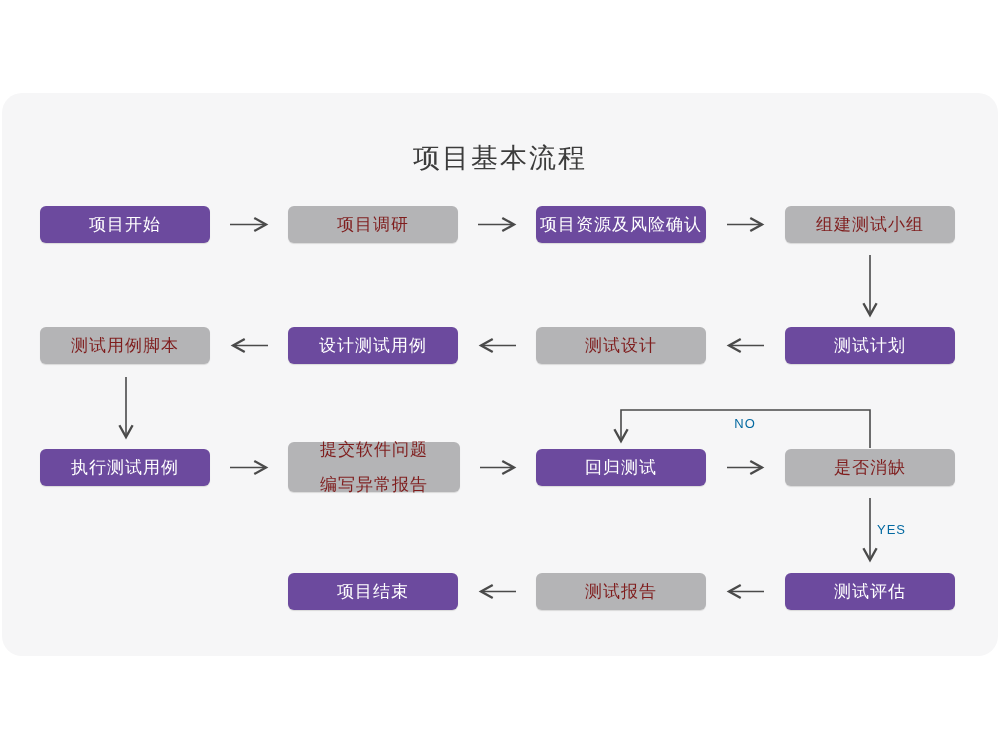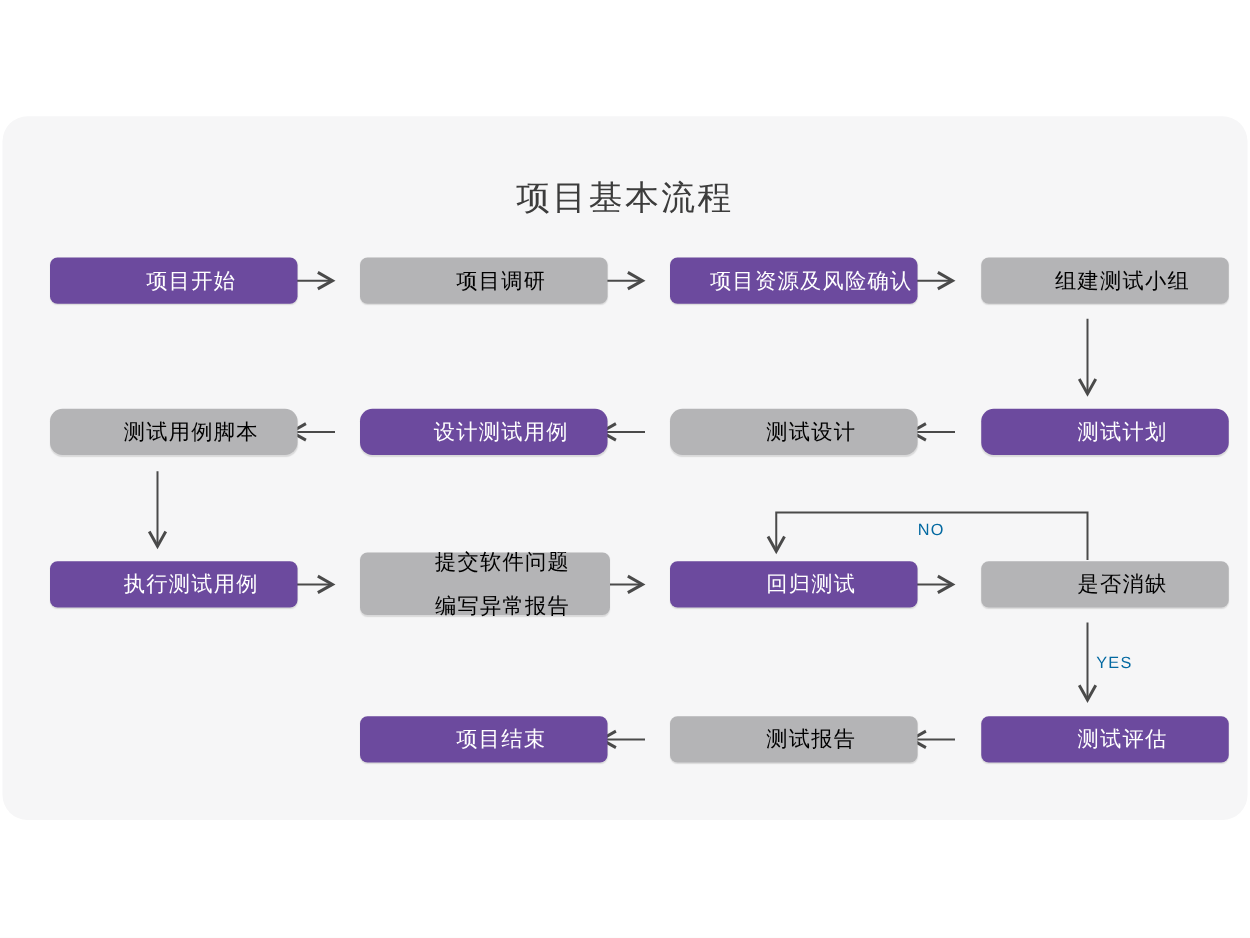--- a/index.html
+++ b/index.html
@@ -42,33 +42,32 @@
     height: 37px;
     border-radius: 6px;
     display: flex;
     align-items: center;
     justify-content: center;
     font-size: 17px;
     letter-spacing: 1px;
     box-shadow: 0 1px 1px rgba(0,0,0,0.12);
     text-align: center;
     line-height: 22px;
-    padding-left: 28px;
   }
   .node.purple { background: #6c4a9e; color: #ffffff; }
-  .node.gray   { background: #b4b4b6; color: #000000; }
+  .node.gray   { background: #b4b4b6; color: #7f1d1d; }
   .node.tall   { height: 50px; width: 172px; flex-direction: column; line-height: 23px; gap: 12px; }
 
   
   .c1 { left: 40px; }
   .c2 { left: 288px; }
   .c3 { left: 536px; }
   .c4 { left: 785px; }
   .r1 { top: 206px; }
-  .r2 { top: 327px; border-radius: 10px; }
+  .r2 { top: 327px; }
   .r3 { top: 449px; }
   .r4 { top: 573px; }
   .r3tall { top: 442px; }
 
   svg.edges {
     position: absolute;
     left: 0;
     top: 0;
     width: 1000px;
     height: 750px;

